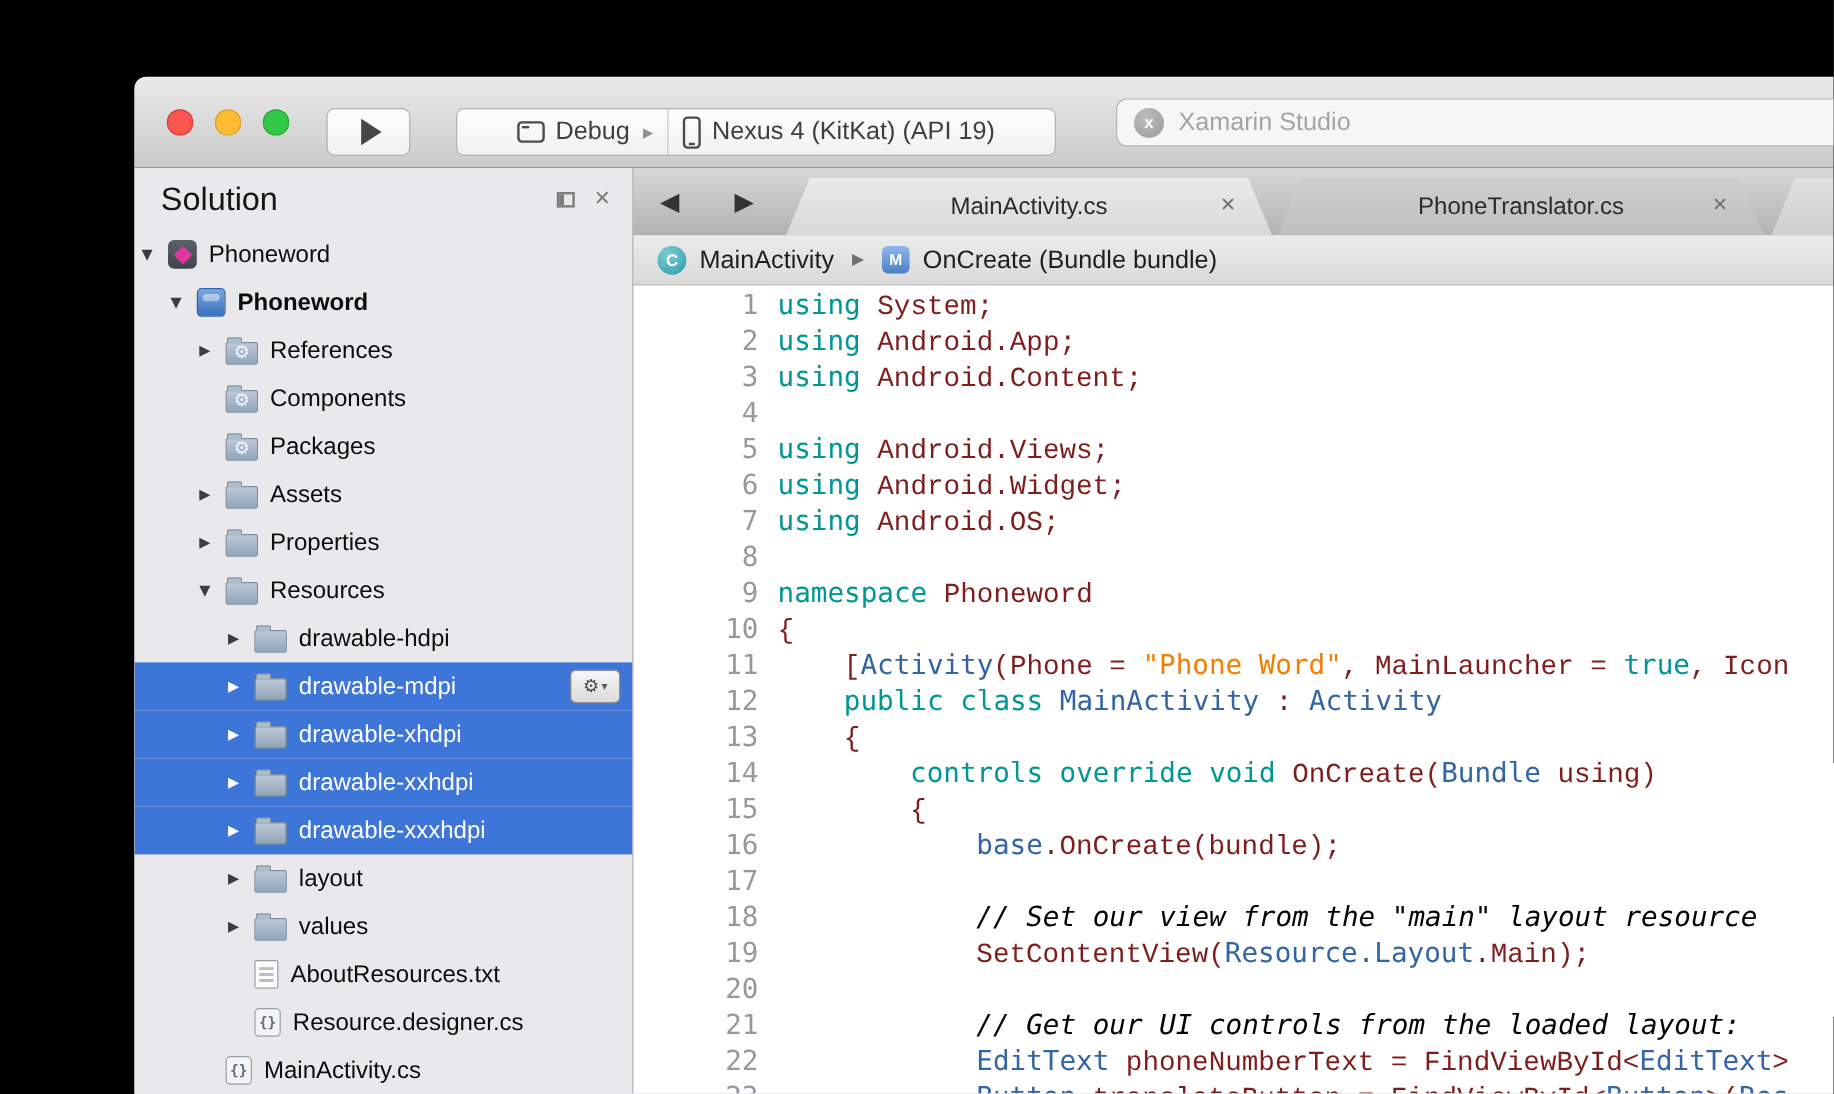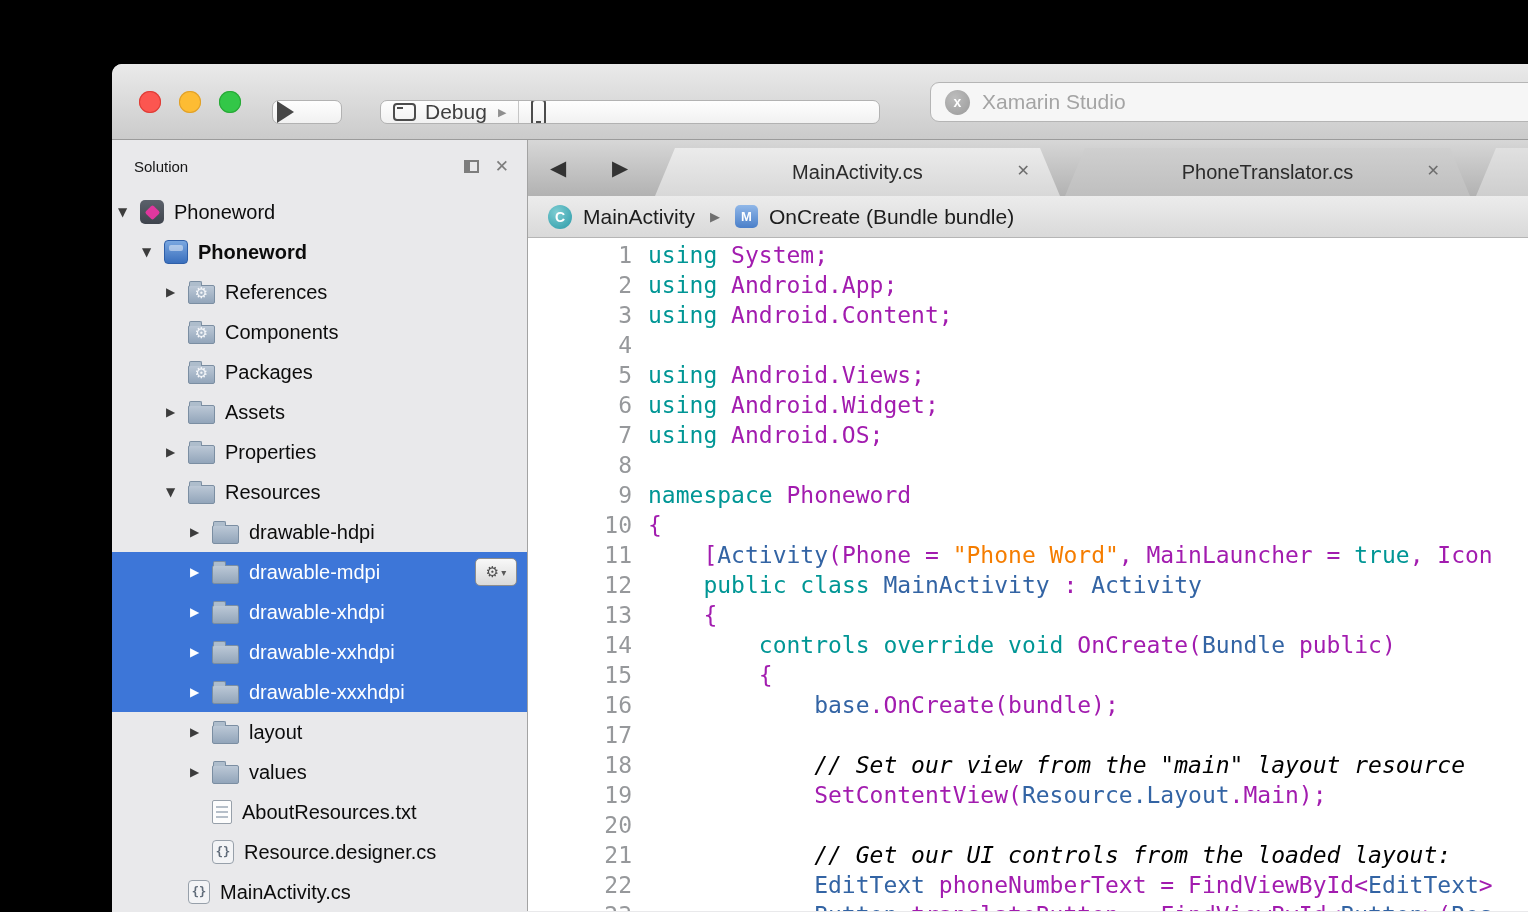--- a/index.html
+++ b/index.html
@@ -15,23 +15,23 @@
   
   .toolbar { position:relative; height:76px;
     background:linear-gradient(180deg,#eaeaea 0%,#d9d9d9 55%,#cbcbcb 100%);
     border-bottom:1px solid #9b9b9b; }
   .traffic { position:absolute; left:27px; top:27px; display:flex; gap:18px; }
   .light { width:22px; height:22px; border-radius:50%; }
   .light.red    { background:#fc5650; box-shadow:inset 0 0 0 1px #dd3d37; }
   .light.yellow { background:#fdbc33; box-shadow:inset 0 0 0 1px #dfa02b; }
   .light.green  { background:#33c748; box-shadow:inset 0 0 0 1px #29a837; }
 
-  .tb-btn { position:absolute; top:36px; height:24px; border-radius:7px;
+  .tb-btn { position:absolute; top:26px; height:40px; border-radius:7px;
     background:linear-gradient(#fefefe,#f1f1f1); border:1px solid #b2b2b2;
-    display:flex; align-items:center; }
+    display:flex; align-items:center; justify-content:center; }
   .run-button { left:160px; width:70px; }
   .play-tri { width:0; height:0; border-top:11px solid transparent; border-bottom:11px solid transparent;
     border-left:17px solid #474747; margin-left:4px; }
 
   .target-selector { left:268px; width:500px; padding:0; overflow:hidden; }
   .seg { height:100%; display:flex; align-items:center; gap:9px; padding:0 12px; }
   .seg-divider { width:1px; height:100%; background:#c6c6c6; }
   .seg-label { font-size:21px; color:#3f3f3f; white-space:nowrap; }
   .win-icon { width:23px; height:18px; border:2px solid #4c4c4c; border-radius:4px; position:relative; }
   .win-icon::before { content:""; position:absolute; left:2px; top:2px; width:6px; height:2px; background:#4c4c4c; }
@@ -46,21 +46,21 @@
     color:#fff; font-size:14px; font-weight:bold; display:flex; align-items:center; justify-content:center; flex:none; }
   .search-text { font-size:21px; color:#a4a4a4; }
 
   
   .content { display:flex; height:771px; }
 
   
   .solution-pad { width:416px; flex:none; background:#e9e9eb; border-right:1px solid #a3a3a3;
     display:flex; flex-direction:column; }
   .pad-header { height:52px; display:flex; align-items:center; padding:0 18px 0 22px; }
-  .pad-title { font-size:15px; color:#161616; flex:1; }
+  .pad-title { font-size:27px; color:#161616; flex:1; }
   .pad-dock-icon { width:15px; height:13px; border:2px solid #7d7d7d; margin-right:16px; position:relative; }
   .pad-dock-icon::before { content:""; position:absolute; left:0; top:0; width:4px; height:9px; background:#7d7d7d; }
   .pad-close-icon { font-size:17px; color:#7d7d7d; line-height:1; }
 
   .tree { flex:1; overflow:hidden; }
   .tree-row { position:relative; height:40px; display:flex; align-items:center; font-size:20px; color:#0c0c0c; }
   .tree-row.bold .tree-label { font-weight:bold; }
   .tree-row.selected { background:#3d76d8; color:#fff; }
   .tree-row.selected .expander { color:#fff; }
   .expander { width:22px; flex:none; font-size:12px; color:#3c3c3c; text-align:left; }
@@ -126,21 +126,21 @@
 
   .code { flex:1; background:#fff; overflow:hidden; padding-top:2px;
     font-family:"DejaVu Sans Mono",monospace; font-size:23px; }
   .code-line { height:30px; line-height:30px; display:flex; white-space:pre; }
   .ln { width:104px; flex:none; text-align:right; color:#96989b; }
   .lt { margin-left:16px; }
   .kw { color:#009695; }
   .ty { color:#3364A4; }
   .str { color:#F57D00; }
   .com { color:#000000; font-style:italic; }
-  .pl { color:#a21caf; }
+  .pl { color:#7f1d1d;font-family:Liberation Mono, monospace; }
 </style>
 </head>
 <body>
 
 <div class="screen">
   <div class="window">
 
     <div class="toolbar">
       <div class="traffic">
         <div class="light red"></div>
@@ -154,20 +154,21 @@
 
       <div class="tb-btn target-selector">
         <div class="seg">
           <span class="win-icon"></span>
           <span class="seg-label">Debug</span>
           <span class="seg-chevron glyph">▶</span>
         </div>
         <div class="seg-divider"></div>
         <div class="seg">
           <span class="phone-icon"></span>
+          <span class="seg-label">Nexus 4 (KitKat) (API 19)</span>
         </div>
       </div>
 
       <div class="search-field">
         <span class="x-logo">x</span>
         <span class="search-text">Xamarin Studio</span>
       </div>
     </div>
 
     <div class="content">
@@ -314,21 +315,21 @@
             <div class="code-line"><span class="ln">4</span></div>
             <div class="code-line"><span class="ln">5</span><span class="lt"><span class="kw">using</span><span class="pl"> Android.Views;</span></span></div>
             <div class="code-line"><span class="ln">6</span><span class="lt"><span class="kw">using</span><span class="pl"> Android.Widget;</span></span></div>
             <div class="code-line"><span class="ln">7</span><span class="lt"><span class="kw">using</span><span class="pl"> Android.OS;</span></span></div>
             <div class="code-line"><span class="ln">8</span><span class="lt"></span></div>
             <div class="code-line"><span class="ln">9</span><span class="lt"><span class="kw">namespace</span><span class="pl"> Phoneword</span></span></div>
             <div class="code-line"><span class="ln">10</span><span class="lt"><span class="pl">{</span></span></div>
             <div class="code-line"><span class="ln">11</span><span class="lt"><span class="pl">    [</span><span class="ty">Activity</span><span class="pl">(Phone = </span><span class="str">"Phone Word"</span><span class="pl">, MainLauncher = </span><span class="kw">true</span><span class="pl">, Icon</span></span></div>
             <div class="code-line"><span class="ln">12</span><span class="lt"><span class="pl">    </span><span class="kw">public</span><span class="pl"> </span><span class="kw">class</span><span class="pl"> </span><span class="ty">MainActivity</span><span class="pl"> : </span><span class="ty">Activity</span></span></div>
             <div class="code-line"><span class="ln">13</span><span class="lt"><span class="pl">    {</span></span></div>
-            <div class="code-line"><span class="ln">14</span><span class="lt"><span class="pl">        </span><span class="kw">controls</span><span class="pl"> </span><span class="kw">override</span><span class="pl"> </span><span class="kw">void</span><span class="pl"> OnCreate(</span><span class="ty">Bundle</span><span class="pl"> public)</span></span></div>
+            <div class="code-line"><span class="ln">14</span><span class="lt"><span class="pl">        </span><span class="kw">controls</span><span class="pl"> </span><span class="kw">override</span><span class="pl"> </span><span class="kw">void</span><span class="pl"> OnCreate(</span><span class="ty">Bundle</span><span class="pl"> using)</span></span></div>
             <div class="code-line"><span class="ln">15</span><span class="lt"><span class="pl">        {</span></span></div>
             <div class="code-line"><span class="ln">16</span><span class="lt"><span class="pl">            </span><span class="ty">base</span><span class="pl">.OnCreate(bundle);</span></span></div>
             <div class="code-line"><span class="ln">17</span><span class="lt"></span></div>
             <div class="code-line"><span class="ln">18</span><span class="lt"><span class="pl">            </span><span class="com">// Set our view from the "main" layout resource</span></span></div>
             <div class="code-line"><span class="ln">19</span><span class="lt"><span class="pl">            SetContentView(</span><span class="ty">Resource.Layout</span><span class="pl">.Main);</span></span></div>
             <div class="code-line"><span class="ln">20</span><span class="lt"></span></div>
             <div class="code-line"><span class="ln">21</span><span class="lt"><span class="pl">            </span><span class="com">// Get our UI controls from the loaded layout:</span></span></div>
             <div class="code-line"><span class="ln">22</span><span class="lt"><span class="pl">            </span><span class="ty">EditText</span><span class="pl"> phoneNumberText = FindViewById&lt;</span><span class="ty">EditText</span><span class="pl">&gt;</span></span></div>
             <div class="code-line"><span class="ln">23</span><span class="lt"><span class="pl">            </span><span class="ty">Button</span><span class="pl"> translateButton = FindViewById&lt;</span><span class="ty">Button</span><span class="pl">&gt;(</span><span class="ty">Res</span></span></div>
           </div>

